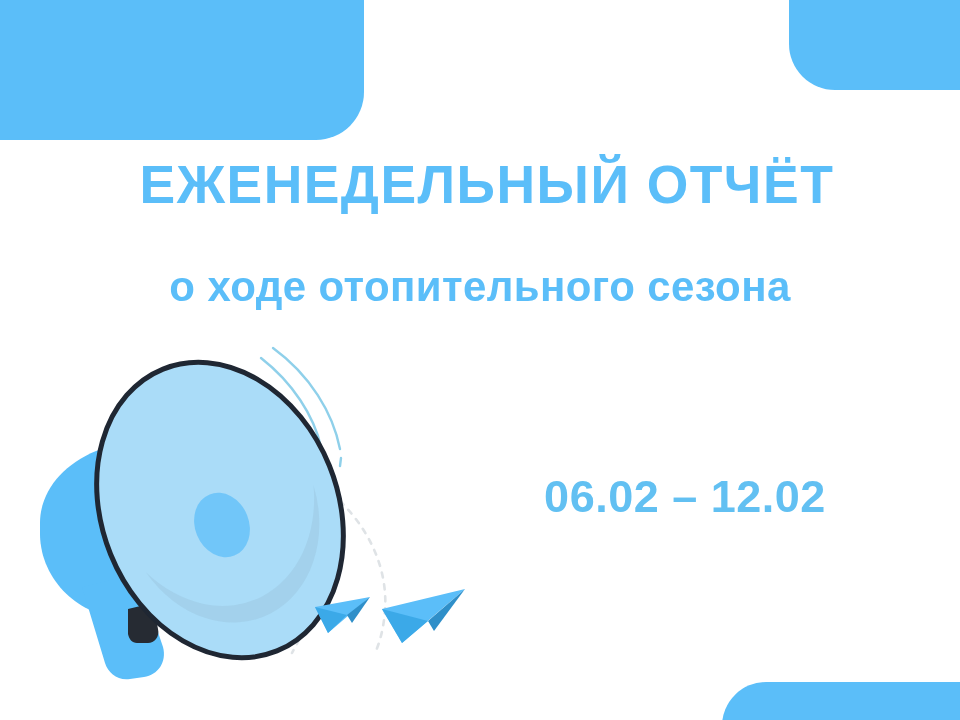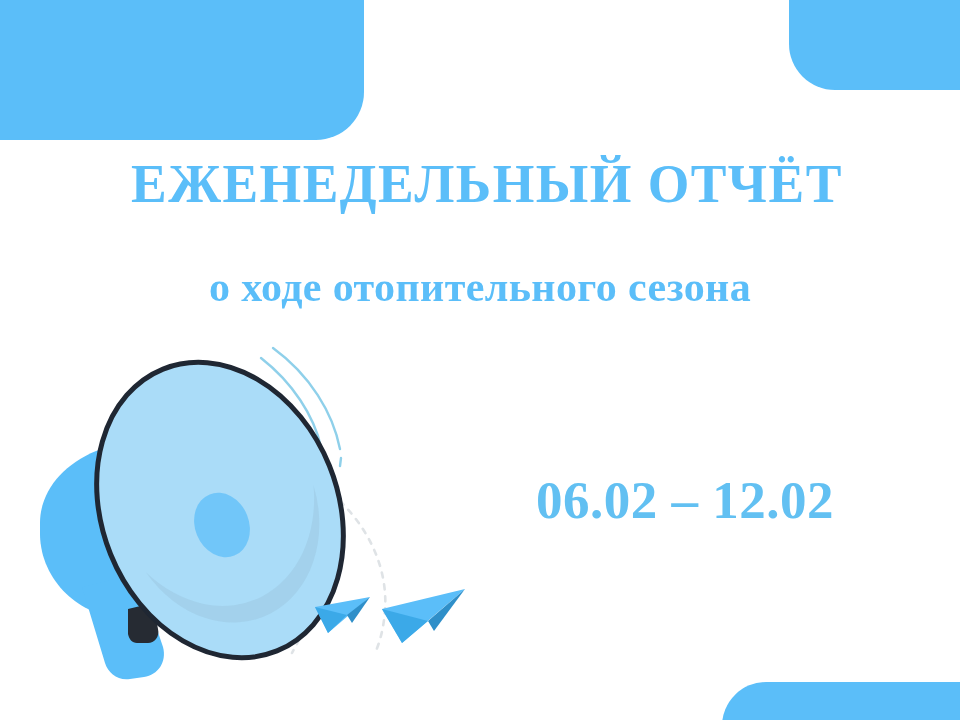--- a/index.html
+++ b/index.html
@@ -7,21 +7,21 @@
     margin: 0;
     padding: 0;
     background: #ffffff;
   }
   #slide {
     position: relative;
     width: 960px;
     height: 720px;
     background: #ffffff;
     overflow: hidden;
-    font-family: Liberation Serif, serif;
+    font-family: Liberation Sans, sans-serif;
   }
 
   
   .deco {
     position: absolute;
     background: #5bbef9;
   }
   #deco-top-left {
     left: -40px;
     top: -40px;
@@ -76,21 +76,21 @@
     line-height: 1;
     white-space: nowrap;
   }
   #date-range {
     position: absolute;
     left: 519px;
     top: 474px;
     width: 332px;
     text-align: center;
     color: #62c0f2;
-    font-size: 53px;
+    font-size: 45px;
     font-weight: bold;
     letter-spacing: 0.5px;
     line-height: 1;
     white-space: nowrap;
   }
 
   
   #megaphone-illustration {
     position: absolute;
     left: 10px;

